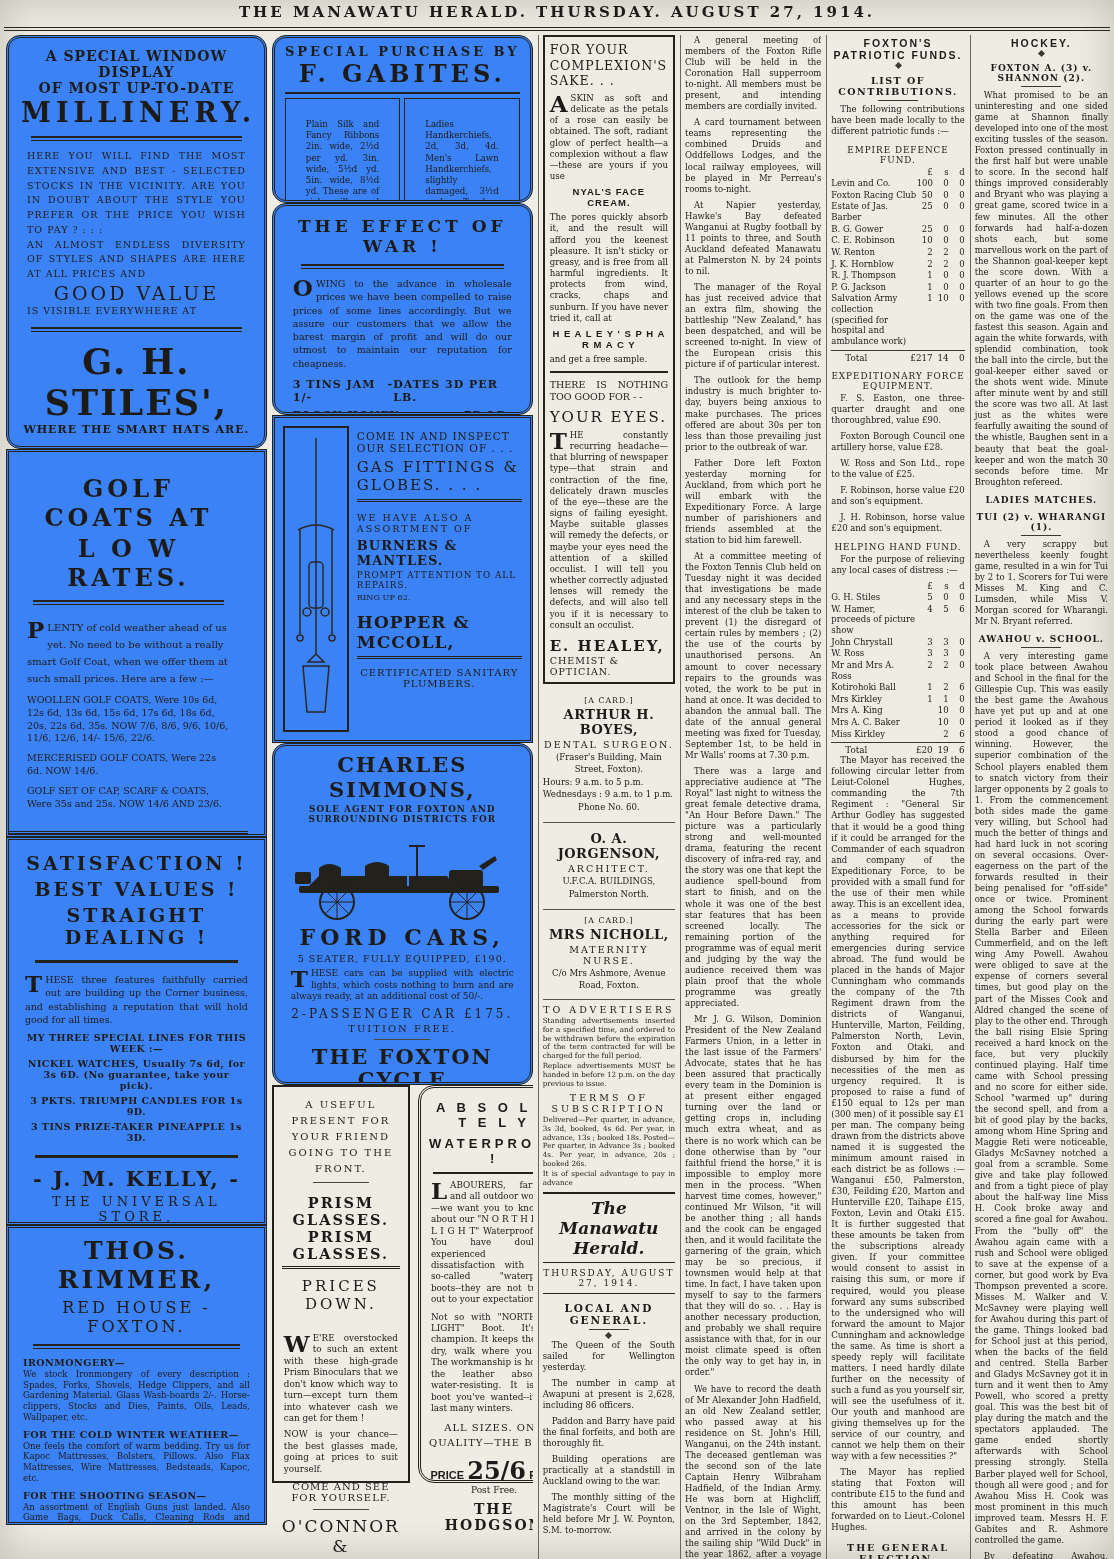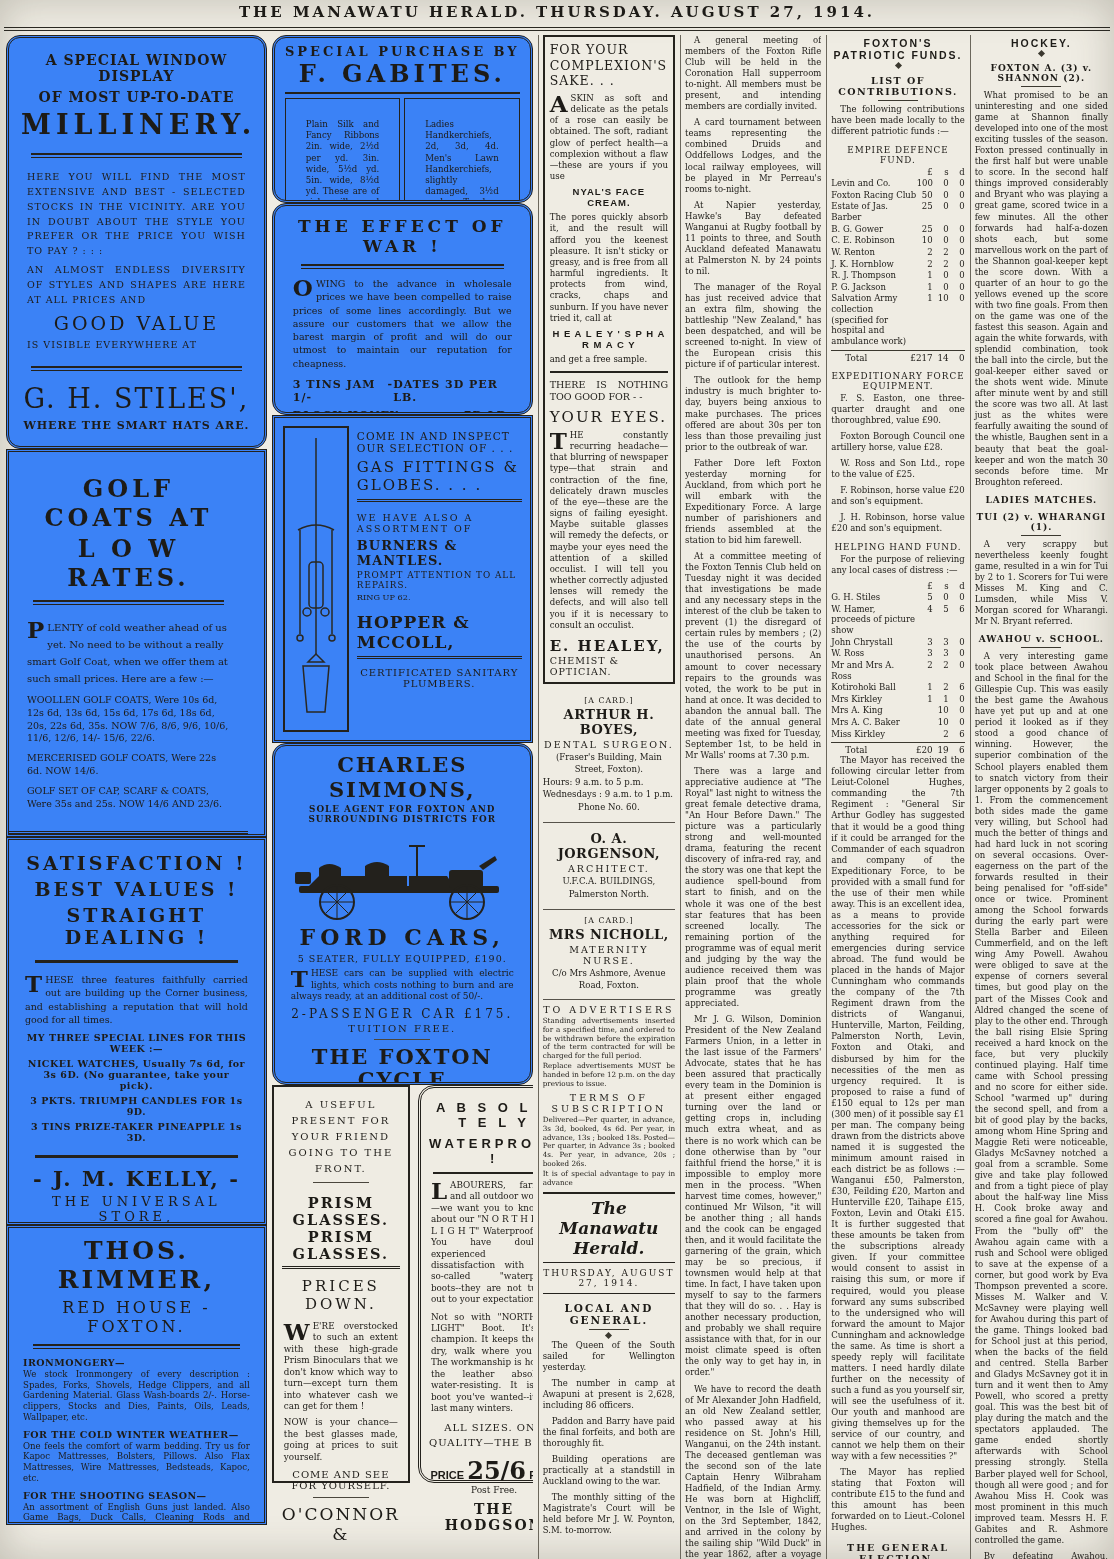--- a/index.html
+++ b/index.html
@@ -20,21 +20,21 @@
   .rounded{border-radius:14px;}
   .ctr{text-align:center;}
   .rule2{border-top:2px solid #24221d;border-bottom:1px solid #24221d;height:2px;margin:8px 10px;}
   .smallrule{border-top:1px solid #4a463d;width:56px;margin:5px auto;}
 
   .stiles{height:414px;display:flex;flex-direction:column;justify-content:space-evenly;}
   .st-top{font-size:14px;font-weight:bold;letter-spacing:1px;}
   .st-big{font-size:27px;font-weight:bold;letter-spacing:5px;}
   .st-para{font-size:9.5px;letter-spacing:1px;text-align:justify;margin:0 6px;line-height:1.55;}
   .st-good{font-size:19px;letter-spacing:3px;}
-  .st-name{font-size:27px;font-weight:normal;letter-spacing:2px;}
+  .st-name{font-size:35px;font-weight:bold;letter-spacing:2px;}
   .st-tag{font-size:11px;font-weight:bold;letter-spacing:1px;}
 
   .golfblock{height:388px;padding:0;display:flex;flex-direction:row;}
   .golf{flex:1;padding:8px 14px;border-bottom:3px double #24221d;}
   .golf-h{font-size:24px;font-weight:bold;letter-spacing:4px;text-align:center;margin:14px 0 2px;}
   .golf-p{font-size:10px;line-height:1.7;margin:14px 4px 6px;}
   .golf-item{font-size:9.5px;line-height:1.35;margin:7px 4px;}
   .durward{padding:12px 8px 8px;text-align:center;}
 
   .kelly{height:388px;display:flex;flex-direction:column;justify-content:space-evenly;padding:8px 16px;}
@@ -80,21 +80,21 @@
   .ford-spec{font-size:9.5px;letter-spacing:1px;margin:3px 0;}
   .ford-p{font-size:9px;text-align:justify;line-height:1.3;margin:4px 6px;}
   .ford-l1{font-size:12px;letter-spacing:3px;margin:2px 0;}
   .ford-l2{font-size:10px;letter-spacing:2px;margin:2px 0 4px;}
   .ford-firm{font-size:21px;font-weight:bold;letter-spacing:2px;line-height:1.1;}
 
   .botrow{display:flex;gap:8px;height:398px;}
   .prism{width:50%;padding:10px 8px;text-align:center;border:2px solid #24221d;}
   .pr-intro{font-size:10px;letter-spacing:2px;line-height:1.6;}
   .pr-h{font-size:14.5px;font-weight:bold;letter-spacing:2px;border-bottom:3px double #24221d;padding:6px 0 4px;}
-  .pr-h2{font-size:15px;letter-spacing:3px;margin:8px 0 8px;}
+  .pr-h2{font-size:15px;letter-spacing:3px;margin:8px 0 20px;}
   .pr-p{font-size:8.8px;text-align:justify;line-height:1.3;margin:5px 2px;}
   .pr-p3{font-size:10px;letter-spacing:1px;margin:6px 0;}
   .pr-name{font-size:17px;letter-spacing:2px;margin-top:6px;}
   .boot{width:50%;padding:12px 8px;text-align:center;border-radius:16px;}
   .bt-h{font-size:13px;font-weight:bold;letter-spacing:4px;font-family:"Liberation Sans",sans-serif;}
   .bt-rule{border-top:2px solid #24221d;margin:6px 4px;}
   .bt-p{font-size:8.8px;text-align:justify;line-height:1.3;margin:6px 2px;}
   .bt-sizes{font-size:10px;letter-spacing:1px;line-height:1.5;margin:6px 0;}
   .bt-price{font-family:"Liberation Sans",sans-serif;font-weight:bold;font-size:11px;}
   .bt-price .big{font-size:24px;font-family:"DejaVu Serif",serif;}

